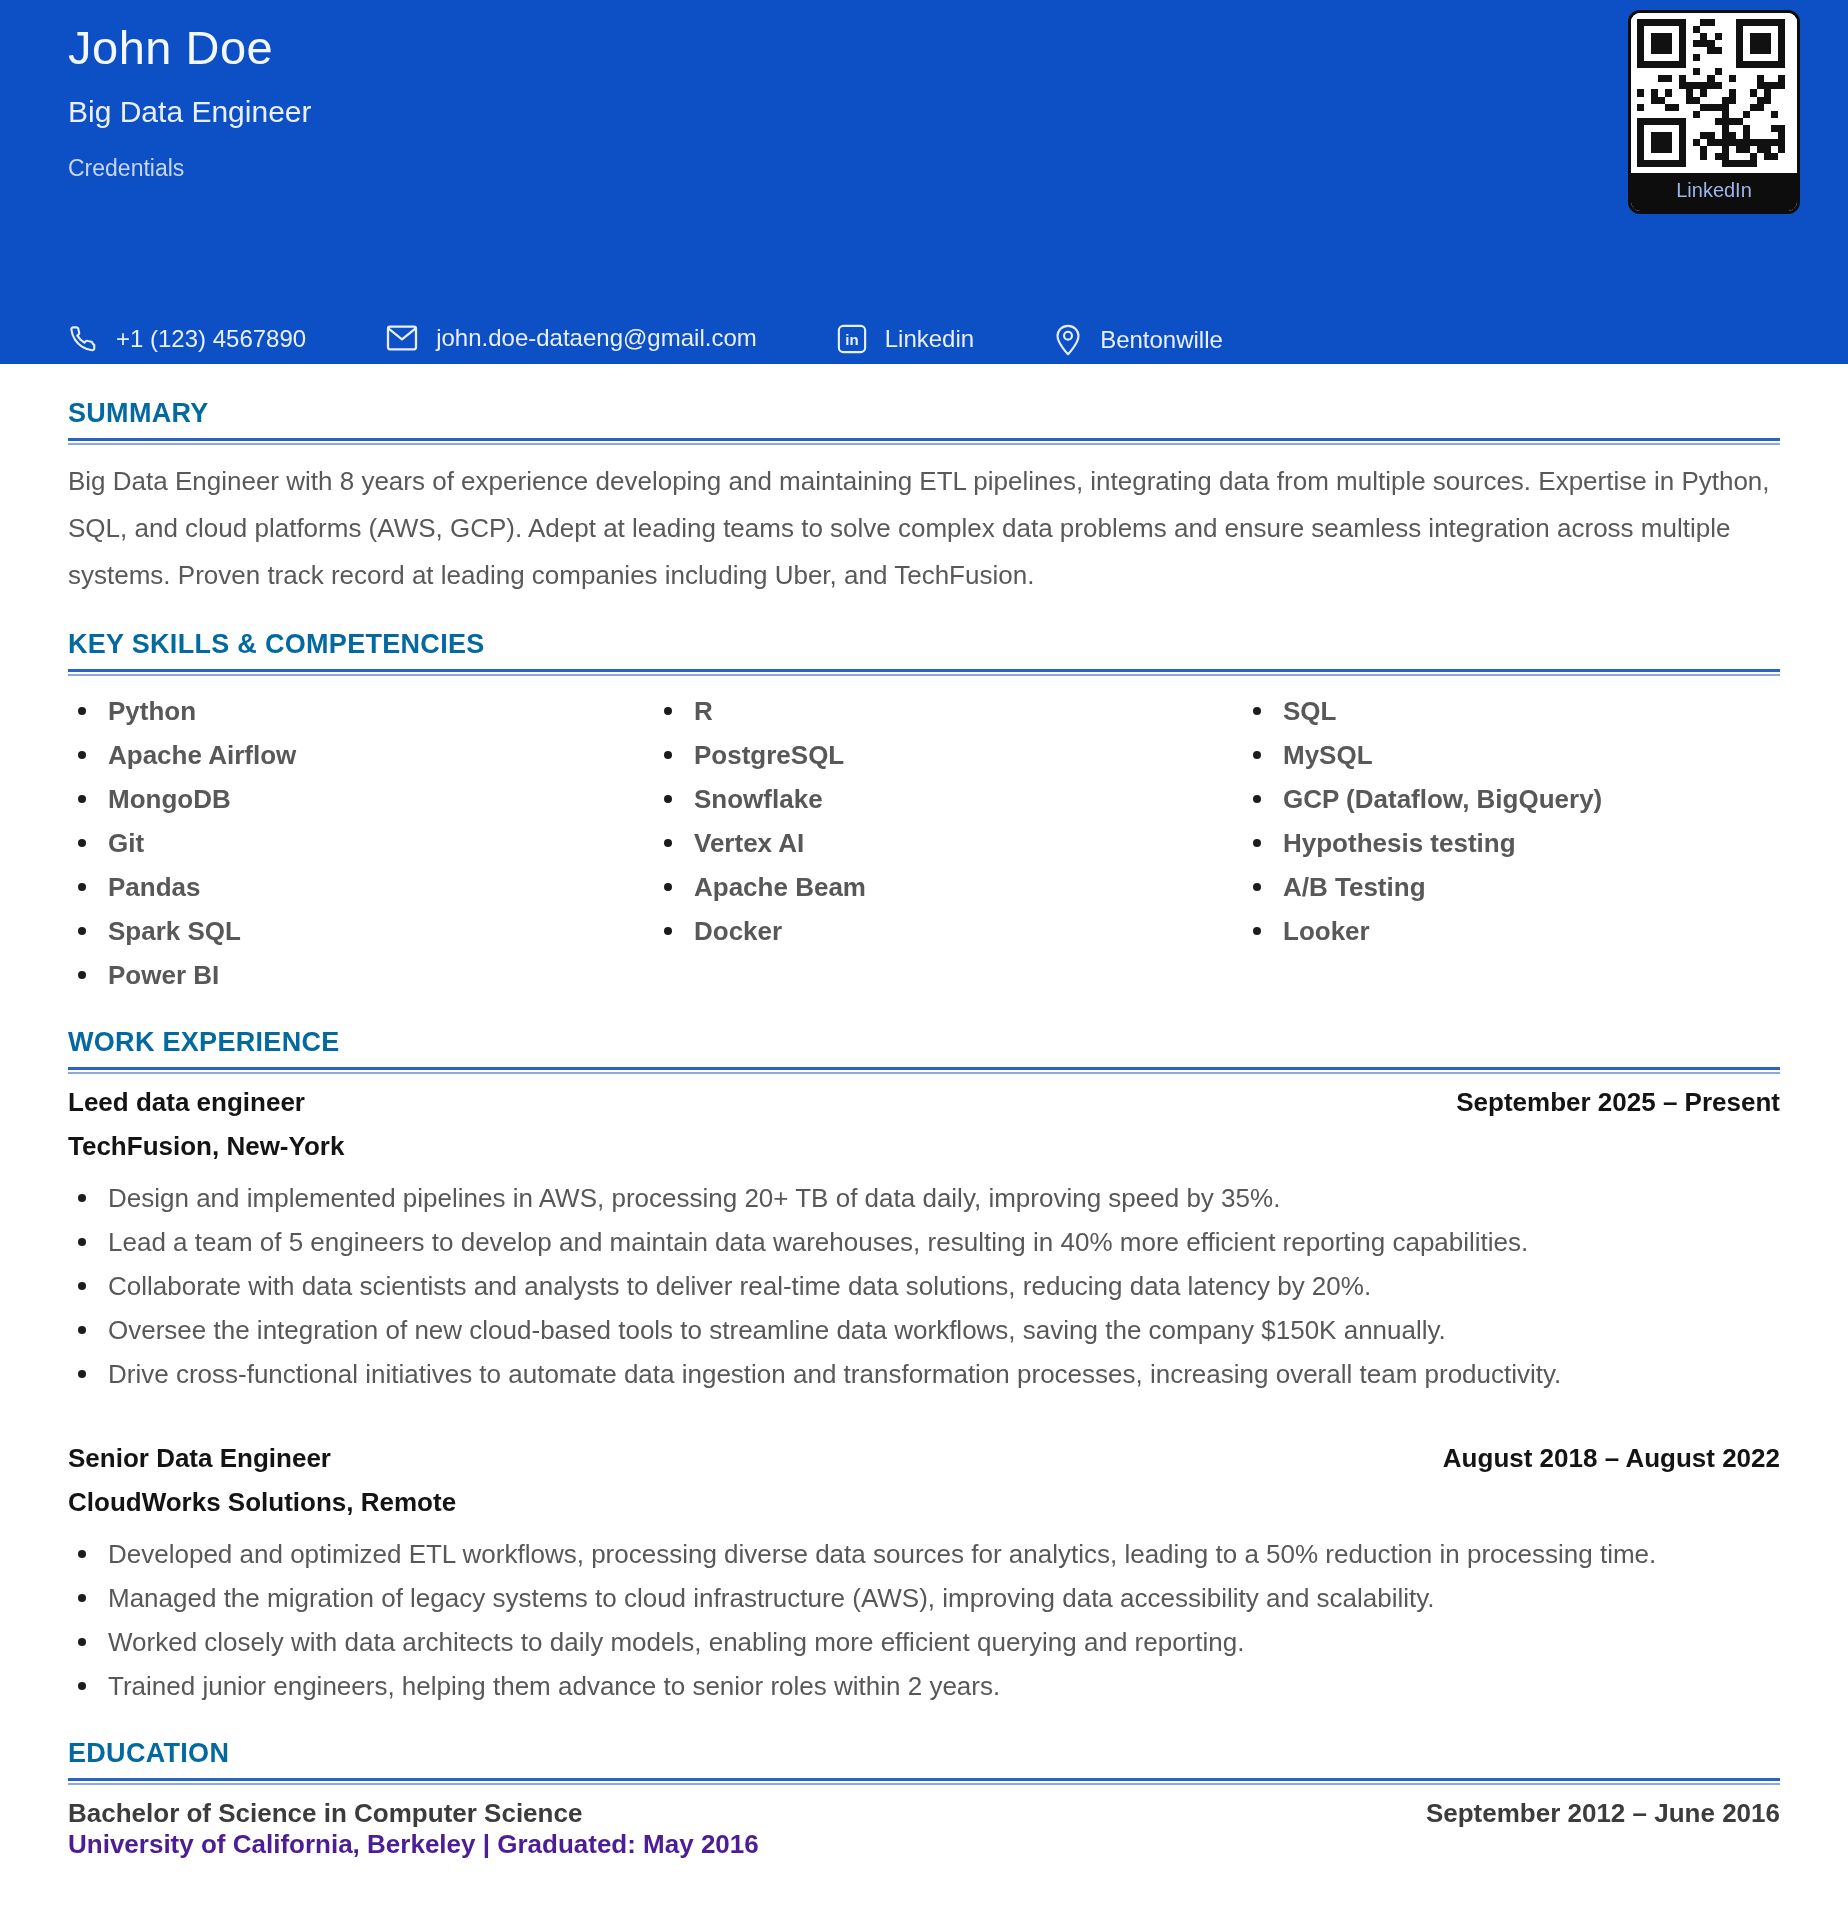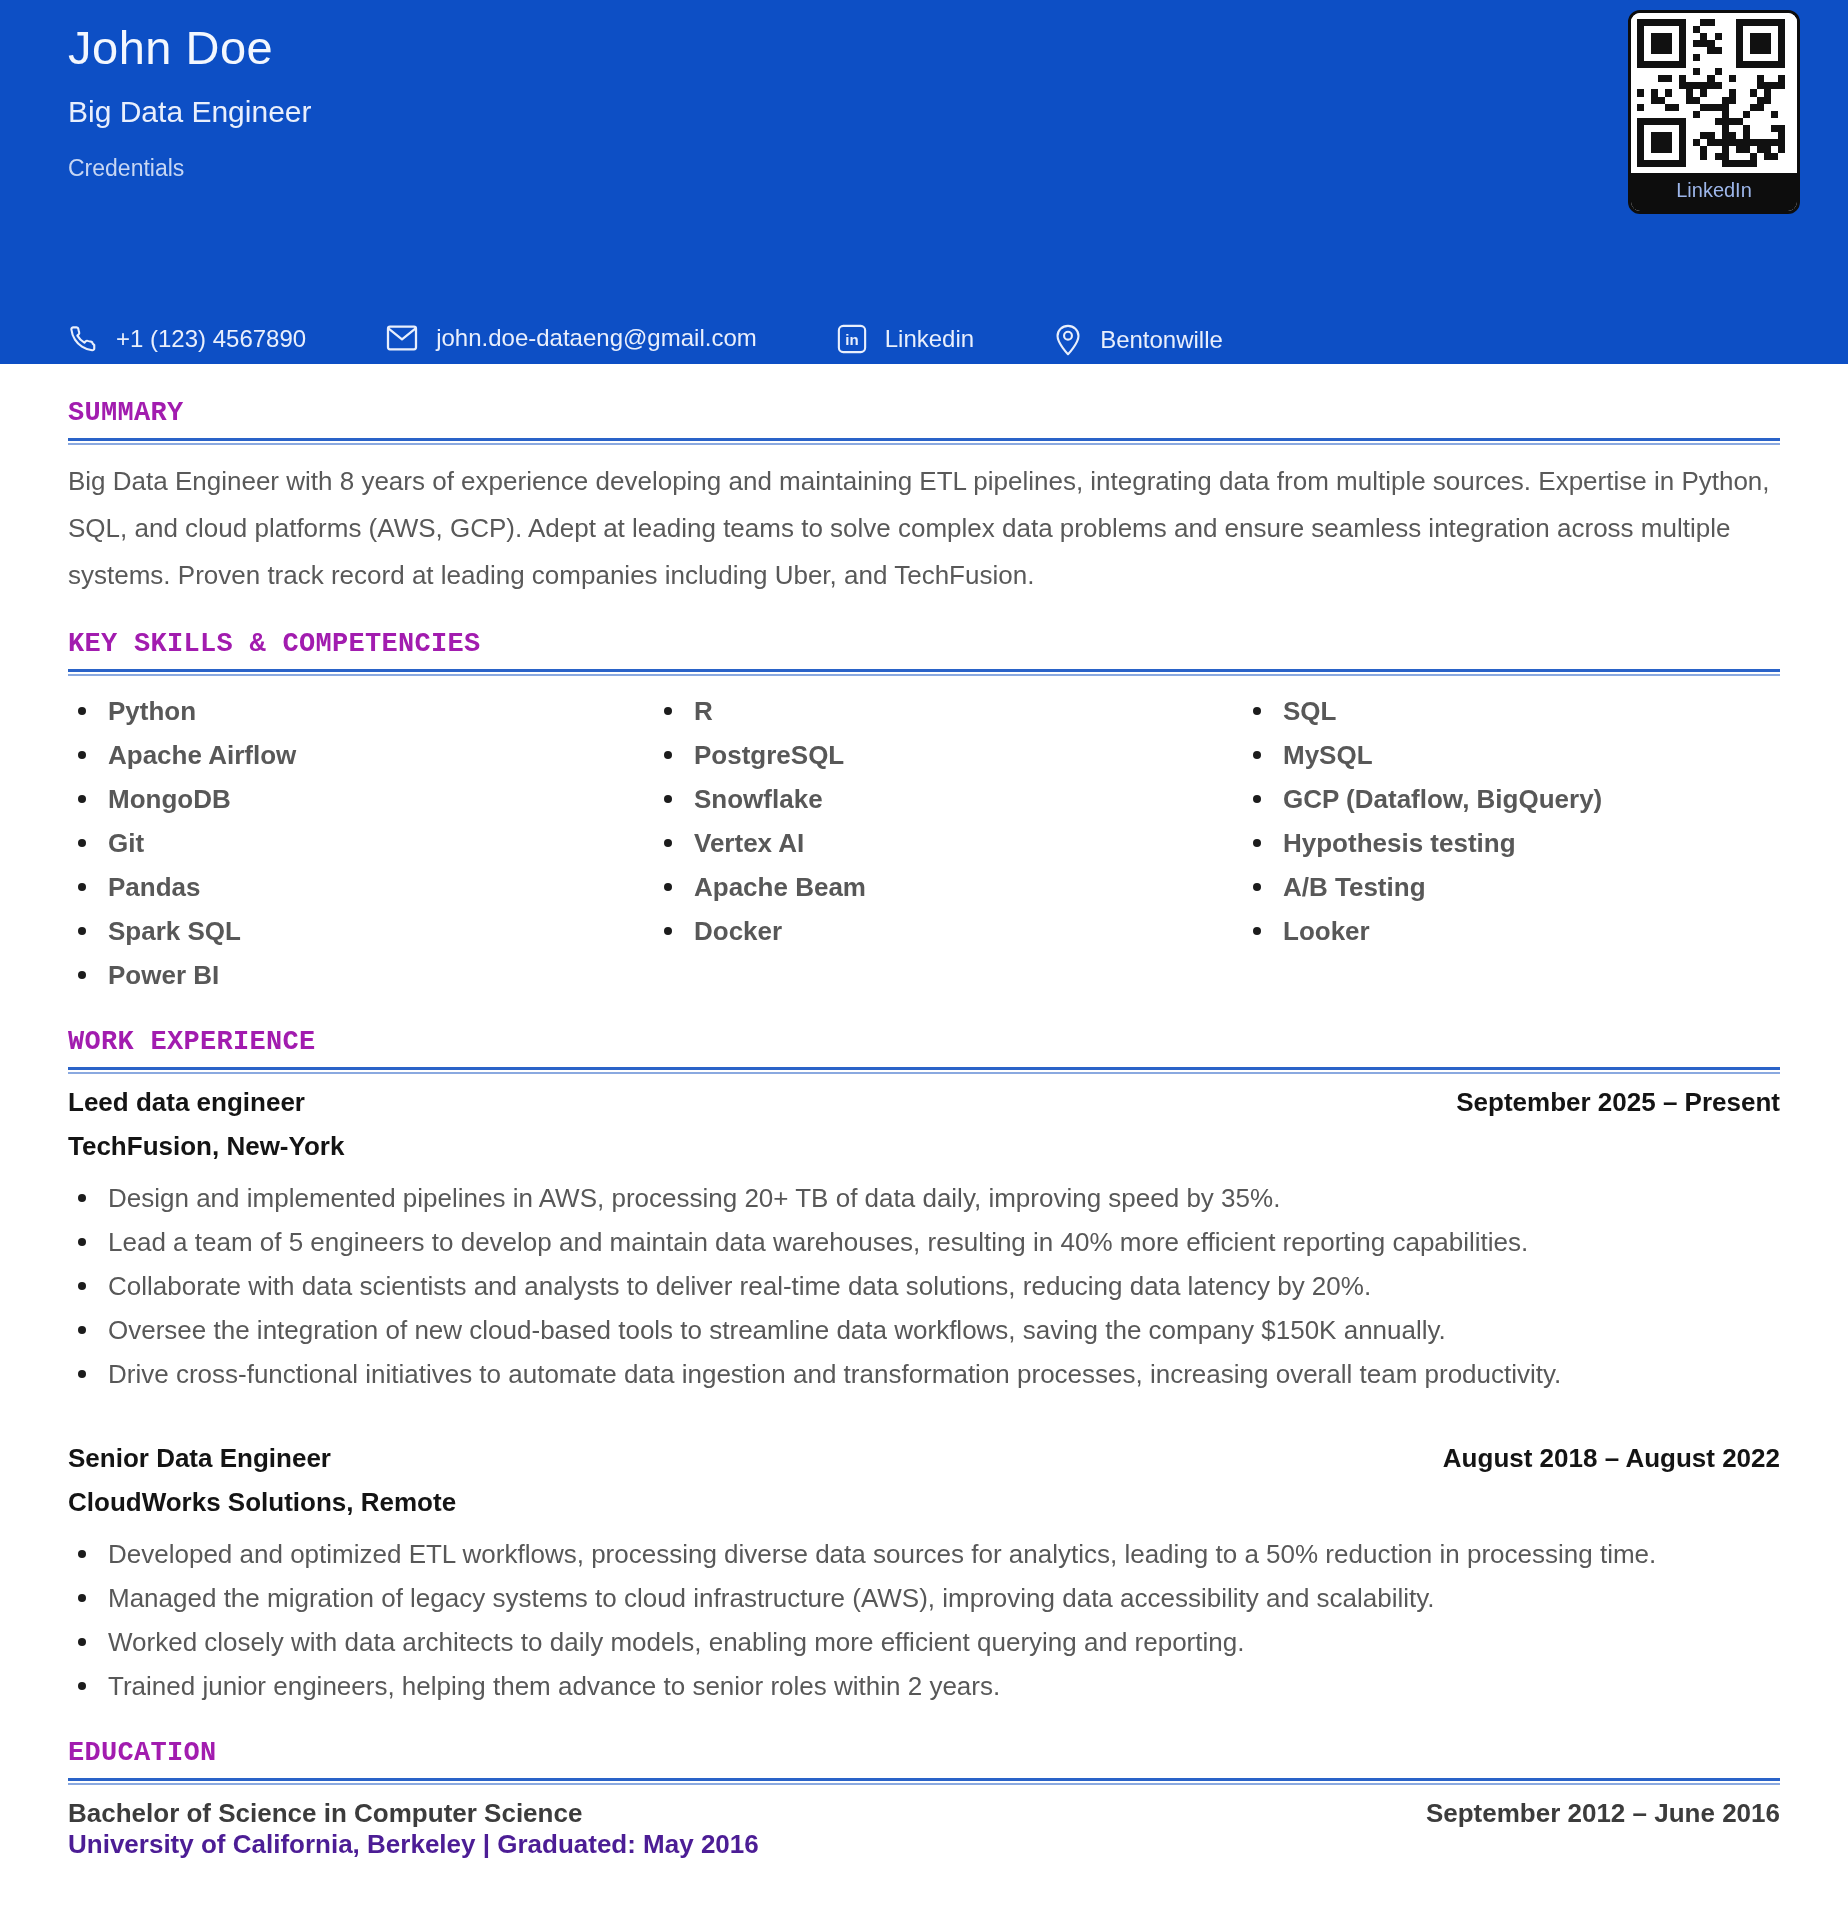--- a/index.html
+++ b/index.html
@@ -28,22 +28,22 @@
   }
   .qr-body{padding:6px;background:#ffffff;}
   .qr-body svg{display:block;width:148px;height:148px;}
   .qr-label{
     background:#0d0d0d;color:#9db6ea;text-align:center;
     font-size:20px;padding:6px 0 9px;font-weight:400;
   }
   
   main{padding:0 68px;}
   .sec-h{
-    color:#a21caf;font-size:27px;line-height:31px;font-weight:700;
-    letter-spacing:.3px;margin:30px 0 9px;font-family:Liberation Mono, monospace;
+    color:#0369a1;font-size:27px;line-height:31px;font-weight:700;
+    letter-spacing:.3px;margin:30px 0 9px;
   }
   .sec-h.first{margin-top:34px;}
   .rule{height:2px;border-top:3px solid #2a63c8;border-bottom:2px solid #8aa9e0;margin-bottom:13px;}
   .summary-text{margin:0;font-size:26px;color:#595959;line-height:47px;}
   
   .skills-grid{display:grid;grid-template-columns:572px 575px auto;column-gap:14px;font-weight:bold;}
   ul.blist{list-style:none;margin:0;padding:0;}
   ul.blist li{
     position:relative;padding-left:40px;font-size:26px;color:#585858;line-height:44px;
   }

